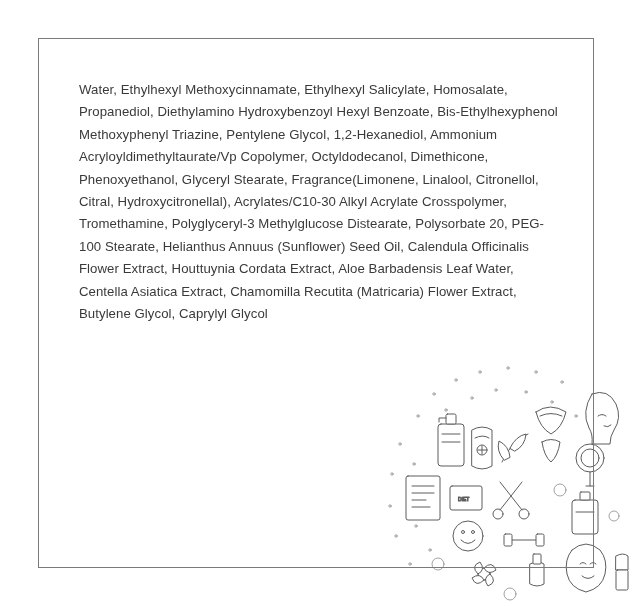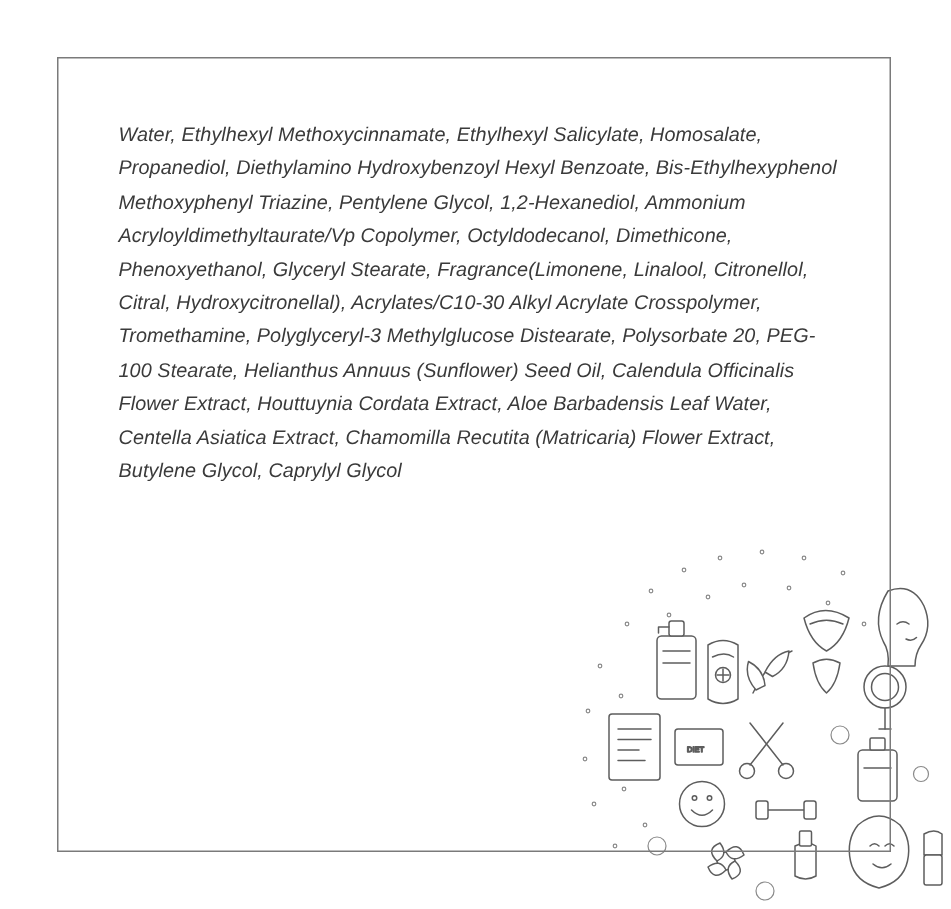--- a/index.html
+++ b/index.html
@@ -29,21 +29,20 @@
   #ingredient-panel {
     position: absolute;
     left: 38px;
     top: 38px;
     width: 556px;
     height: 530px;
     border: 1px solid #7a7a7a;
     box-sizing: border-box;
     background: transparent;
     z-index: 3;
-    font-style: italic;
   }
 
   #ingredient-text {
     position: absolute;
     left: 40px;
     top: 40px;
     width: 486px;
     font-size: 13.2px;
     line-height: 22.4px;
     color: #3a3a3a;

